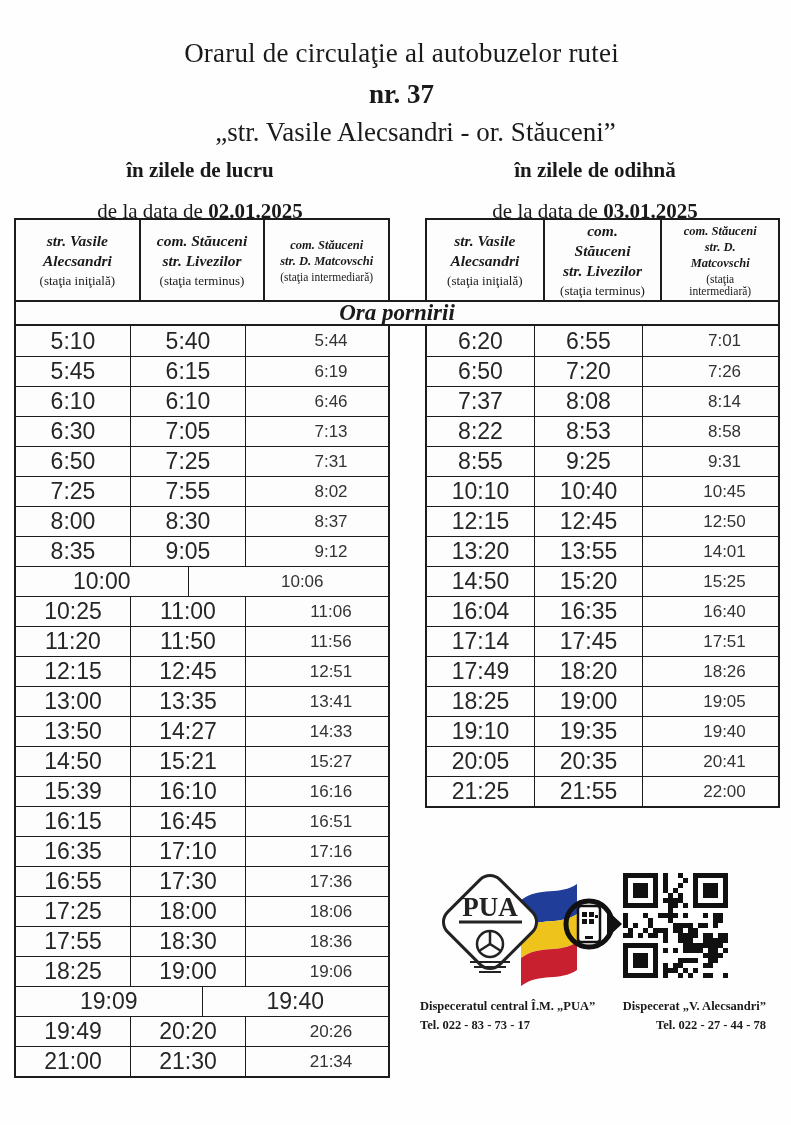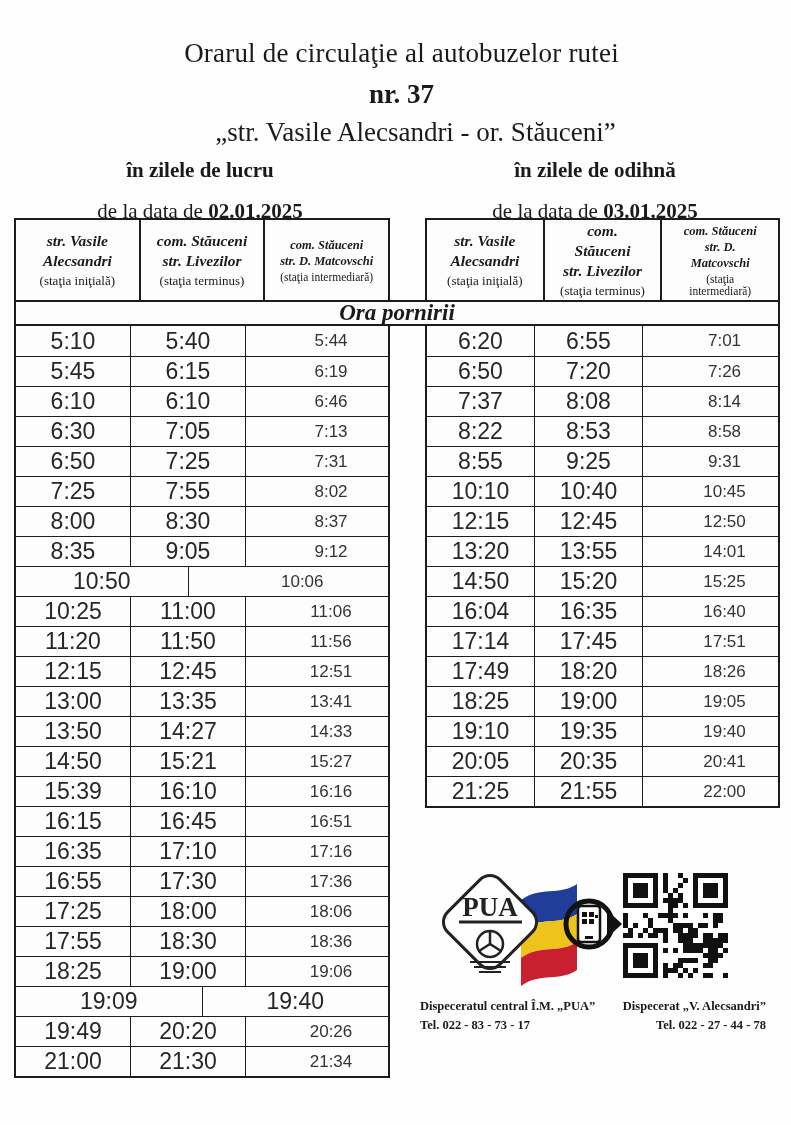--- a/index.html
+++ b/index.html
@@ -137,21 +137,21 @@
             <div class="tcell">8:00</div>
             <div class="tcell">8:30</div>
             <div class="tcell c2">8:37</div>
           </div>
           <div class="trow">
             <div class="tcell">8:35</div>
             <div class="tcell">9:05</div>
             <div class="tcell c2">9:12</div>
           </div>
           <div class="trow">
-            <div class="tcell">10:50</div>
+            <div class="tcell">10:00</div>
             <div class="tcell c2">10:06</div>
           </div>
           <div class="trow">
             <div class="tcell">10:25</div>
             <div class="tcell">11:00</div>
             <div class="tcell c2">11:06</div>
           </div>
           <div class="trow">
             <div class="tcell">11:20</div>
             <div class="tcell">11:50</div>

